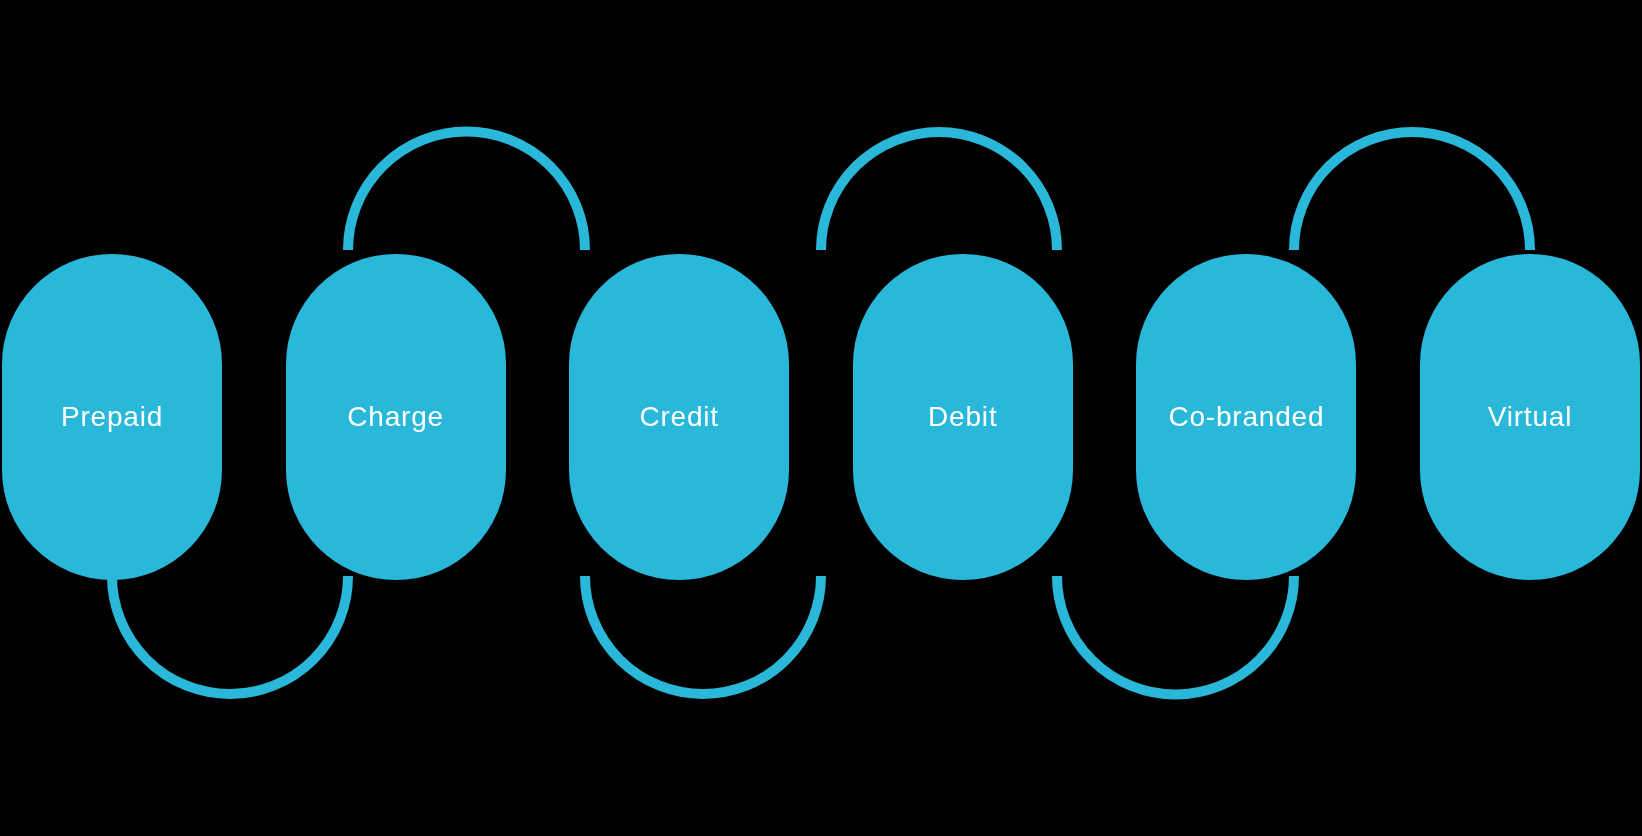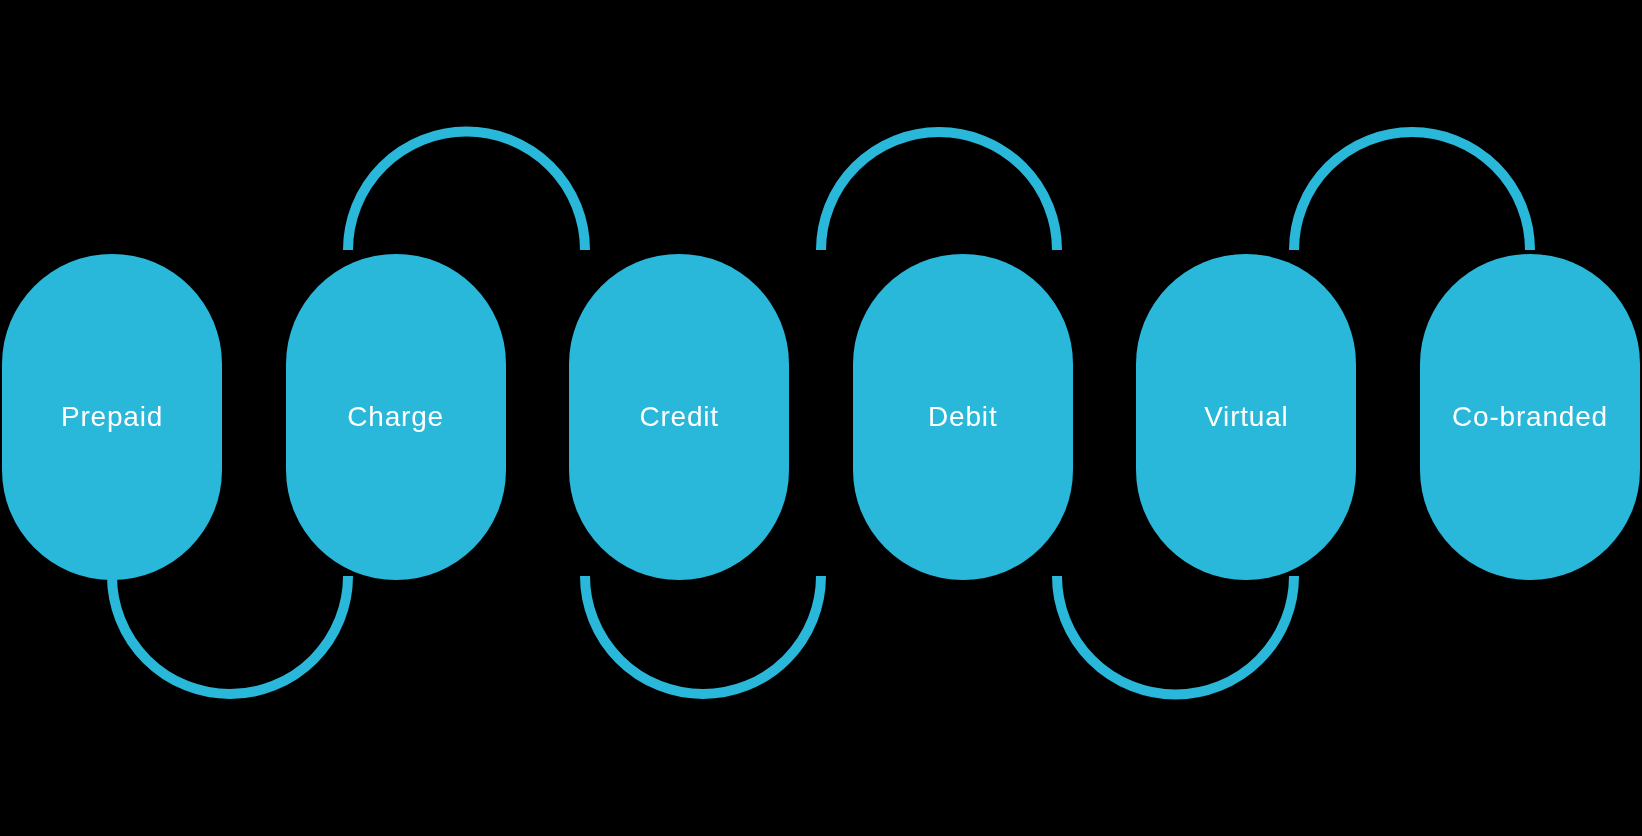--- a/index.html
+++ b/index.html
@@ -73,19 +73,19 @@
       <div class="pill">
         <span>Charge</span>
       </div>
       <div class="pill">
         <span>Credit</span>
       </div>
       <div class="pill">
         <span>Debit</span>
       </div>
       <div class="pill">
-        <span>Virtual</span>
+        <span>Co-branded</span>
       </div>
       <div class="pill">
-        <span>Co-branded</span>
+        <span>Virtual</span>
       </div>
     </div>
 </div>
 
 </body></html>

